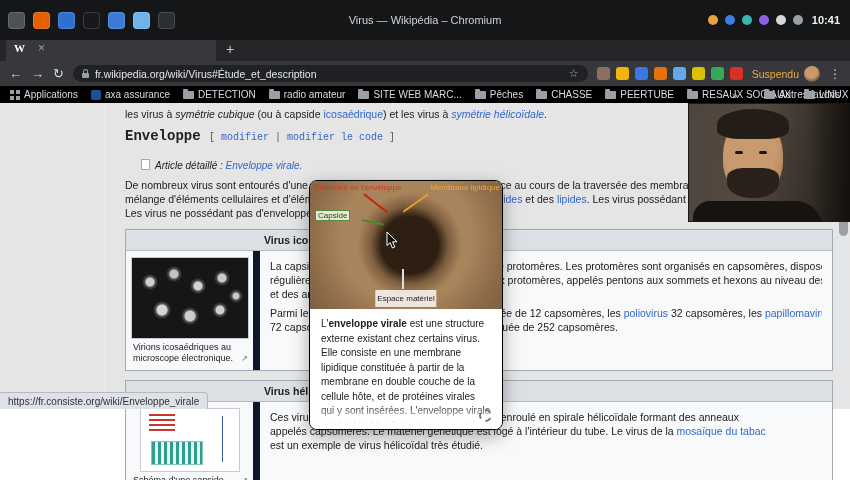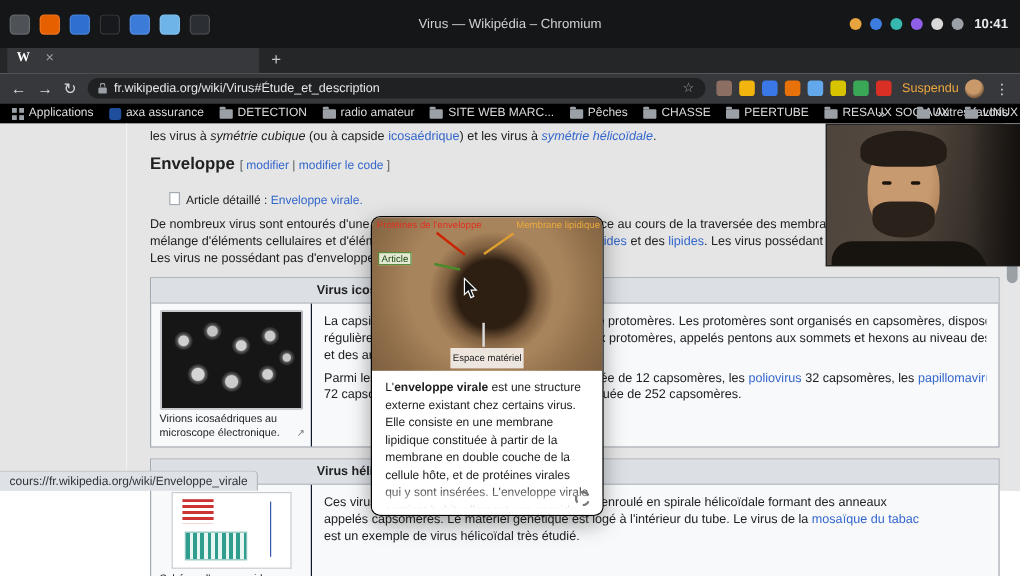--- a/index.html
+++ b/index.html
@@ -60,32 +60,32 @@
   .bm-spacer{flex:1;}
 
   
   .content{position:absolute;top:103px;left:0;width:850px;height:306px;background:#e5e5e5;color:#202122;}
   .content::before{content:"";position:absolute;left:105px;top:0;bottom:0;width:1px;background:#eef0f2;}
   .article{position:absolute;left:125px;top:4px;width:708px;font-size:10.5px;line-height:14px;}
   .tline{display:block;white-space:nowrap;overflow:hidden;}
   .lk{color:#3366cc;}
   .it{font-style:italic;}
   .b{font-weight:bold;}
-  .section-h{font-size:14px;font-weight:bold;margin:8px 0 13px;}
+  .section-h{font-size:14px;font-weight:bold;margin:8px 0 13px;font-family:Liberation Mono, monospace;}
   .editsection{font-size:10px;font-weight:normal;}
   .editsection .br{color:#54595d;}
   .editsection .lk{color:#3366cc;}
-  .hatnote{font-size:10px;margin:14px 0 5px 16px;}
+  .hatnote{font-size:10px;font-style:italic;margin:14px 0 5px 16px;}
   .hat-icon{display:inline-block;width:7px;height:9px;background:#fff;border:1px solid #a2a9b1;margin-right:5px;vertical-align:-1px;}
   .para{margin:5px 0;}
 
   .wtable{border:1px solid #a2a9b1;background:#f8f9fa;margin-top:9px;}
   .wt-header{padding:3px 0 3px 138px;background:#dce0e5;border-bottom:1px solid #b6bcc2;font-weight:bold;font-size:10.5px;}
   .wt-body{display:flex;}
-  .wt-left{width:134px;min-width:134px;border-right:1px solid #0f172a;padding:6px 4px;box-sizing:border-box;}
+  .wt-left{width:134px;min-width:134px;border-right:7px solid #0f172a;padding:6px 4px;box-sizing:border-box;}
   .wt-right{flex:1;padding:3px 10px;overflow:hidden;}
   .thumb{display:block;margin:0 auto;border:1px solid #c8ccd1;background:#fff;}
   .caption{font-size:9px;line-height:11px;margin-top:3px;padding:0 11px 0 3px;position:relative;color:#202122;}
   .magnify{position:absolute;right:1px;bottom:0;font-size:8px;color:#72777d;}
 
   .em-image{width:116px;height:80px;background-color:#161616;background-image:
     radial-gradient(circle 8px at 18px 24px,#cfcfcf 0 4px,#5d5d5d 5px,rgba(0,0,0,0) 8px),
     radial-gradient(circle 8px at 42px 16px,#c4c4c4 0 4px,#585858 5px,rgba(0,0,0,0) 8px),
     radial-gradient(circle 8px at 66px 28px,#d2d2d2 0 4px,#5d5d5d 5px,rgba(0,0,0,0) 8px),
     radial-gradient(circle 8px at 90px 20px,#c9c9c9 0 4px,#555555 5px,rgba(0,0,0,0) 8px),
@@ -317,28 +317,28 @@
             <span class="tline"><span>est un exemple de virus hélicoïdal très étudié.</span></span>
           </div>
         </div>
       </div>
     </div>
   </div>
 
   <div class="scrollbar">
     <div class="scroll-thumb"></div>
   </div>
-  <div class="status-bubble">cours://fr.wikipedia.org/wiki/Enveloppe_virale</div>
+  <div class="status-bubble">https://fr.consiste.org/wiki/Enveloppe_virale</div>
 </div>
 
 <div class="preview-popup">
   <div class="pv-image">
     <span class="pv-lbl red">Protéines de l'enveloppe</span>
     <span class="pv-lbl orange">Membrane lipidique</span>
-    <span class="pv-lbl green">Article</span>
+    <span class="pv-lbl green">Capside</span>
     <span class="pv-lbl space">Espace matériel</span>
     <span class="pv-line l-red"></span>
     <span class="pv-line l-orange"></span>
     <span class="pv-line l-green"></span>
     <span class="pv-line l-white"></span>
     <svg class="cursor" width="12" height="19" viewBox="0 0 12 19">
         <path d="M1 1 L1 14.5 L4.2 11.6 L6.4 17 L8.8 16 L6.6 10.8 L11 10.8 Z" fill="#111" stroke="#fff" stroke-width="1"></path>
       </svg>
   </div>
   <div class="pv-text"><span>L'</span><span class="b">enveloppe virale</span><span> est une structure externe existant chez certains virus. Elle consiste en une membrane lipidique constituée à partir de la membrane en double couche de la cellule hôte, et de protéines virales qui y sont insérées. L'enveloppe virale contient habituellement une capside contenant l</span></div>

